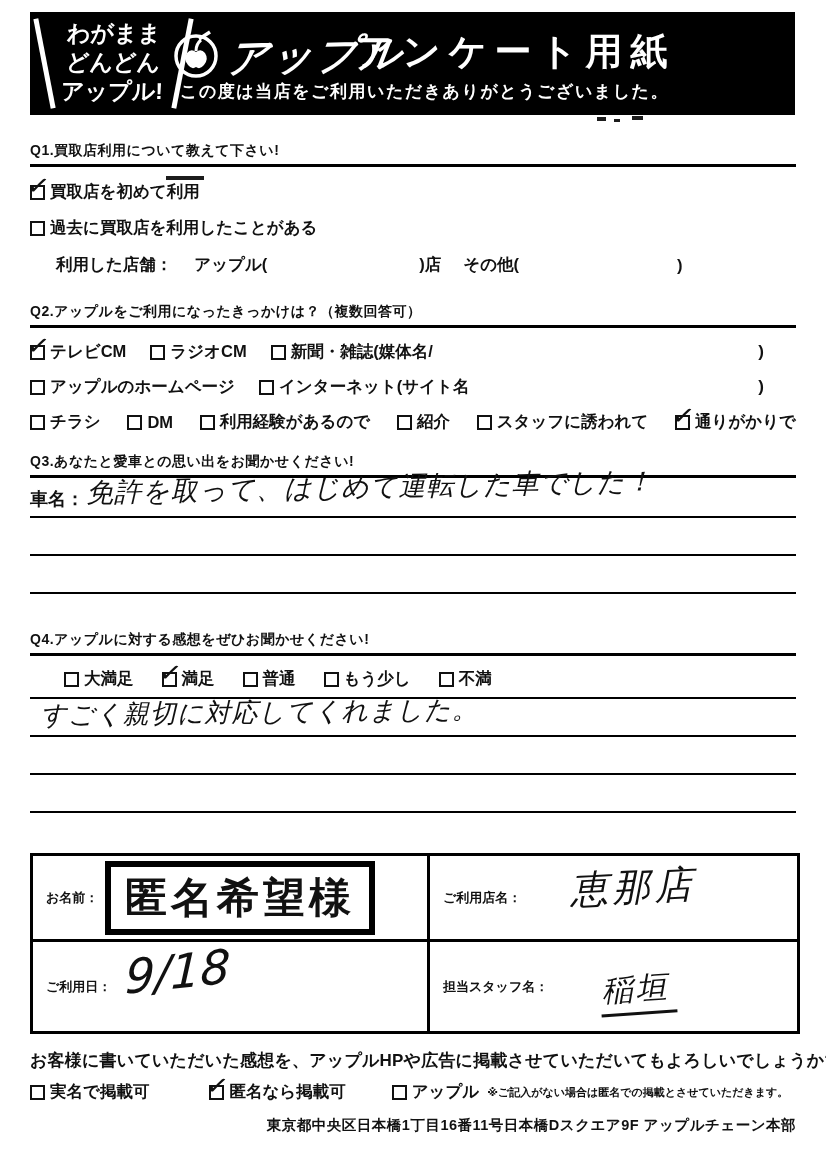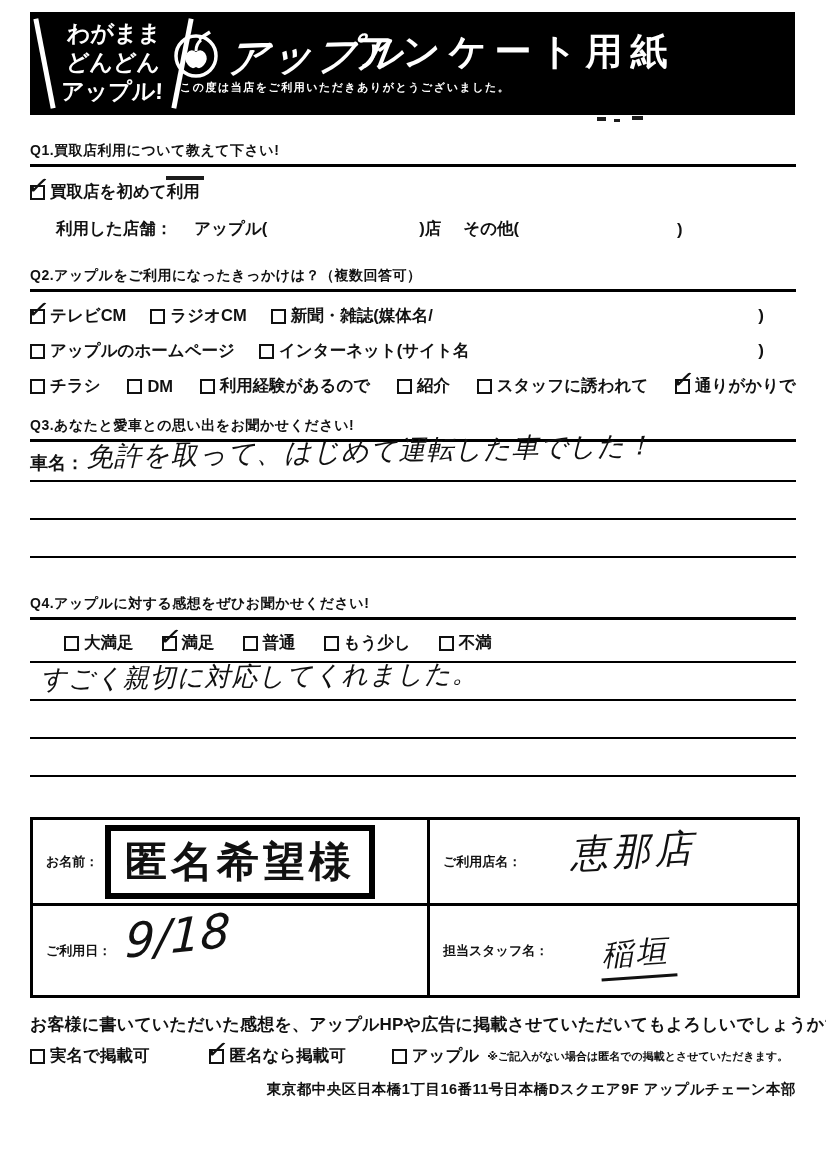--- a/index.html
+++ b/index.html
@@ -12,21 +12,21 @@
   .banner { position:absolute; left:30px; top:12px; width:765px; height:103px; background:#000; color:#fff; }
   .slogan { position:absolute; left:24px; top:7px; width:118px; text-align:center;
             font-weight:bold; font-size:23px; line-height:1.25; transform:skewX(-2deg); white-space:nowrap; }
   .slash { position:absolute; top:6px; width:5px; height:91px; background:#fff; }
   .slash.left  { left:12px;  transform:rotate(-11deg); }
   .slash.right { left:150px; transform:rotate(11deg); }
   .apple-logo { position:absolute; left:140px; top:14px; width:52px; height:54px; }
   .brand-script { position:absolute; left:198px; top:16px; font-size:40px; font-weight:bold; font-style:italic;
                   transform:skewX(-10deg) rotate(-2deg); letter-spacing:3px; white-space:nowrap; }
   .banner-title { position:absolute; left:327px; top:15px; font-size:37px; font-weight:bold; letter-spacing:8px; white-space:nowrap; }
-  .banner-subtitle { position:absolute; left:150px; top:68px; font-size:11px; font-weight:bold; letter-spacing:1.5px; white-space:nowrap; }
+  .banner-subtitle { position:absolute; left:150px; top:68px; font-size:17px; font-weight:bold; letter-spacing:1.5px; white-space:nowrap; }
   
   .content { position:absolute; left:30px; top:115px; width:766px; }
   .sec-title { font-size:14px; font-weight:bold; letter-spacing:0.5px; white-space:nowrap; }
   .rule { border-top:3px solid #000; margin-top:4px; }
   .q1 { margin-top:27px; } .q2 { margin-top:27px; } .q3 { margin-top:20px; } .q4 { margin-top:37px; }
   .opt { display:inline-flex; align-items:center; font-size:16.5px; font-weight:bold; white-space:nowrap; }
   .cbwrap { position:relative; width:15px; height:15px; margin-right:5px; flex:none; }
   .cb { position:absolute; inset:0; border:2px solid #111; background:#fff; }
   .check { position:absolute; left:-3px; top:-13px; font-size:27px; font-weight:bold; line-height:1;
            transform:rotate(9deg); font-family:"DejaVu Sans",sans-serif; }
@@ -104,20 +104,29 @@
 
       <div class="opt-row">
         <span class="opt">
           <span class="cbwrap">
             <span class="cb"></span>
             <span class="check">✓</span>
           </span>
           <span>買取店を初めて利用</span>
         </span>
       </div>
+      <div class="opt-row">
+        <span class="opt">
+          <span class="cbwrap">
+            <span class="cb"></span>
+
+          </span>
+          <span>過去に買取店を利用したことがある</span>
+        </span>
+      </div>
 
       <div class="store-line">
         <span>利用した店舗：</span>
         <span class="sp20"></span>
         <span>アップル(</span>
         <span class="sp150"></span>
         <span>)店</span>
         <span class="sp20"></span>
         <span>その他(</span>
         <span class="sp158"></span>

